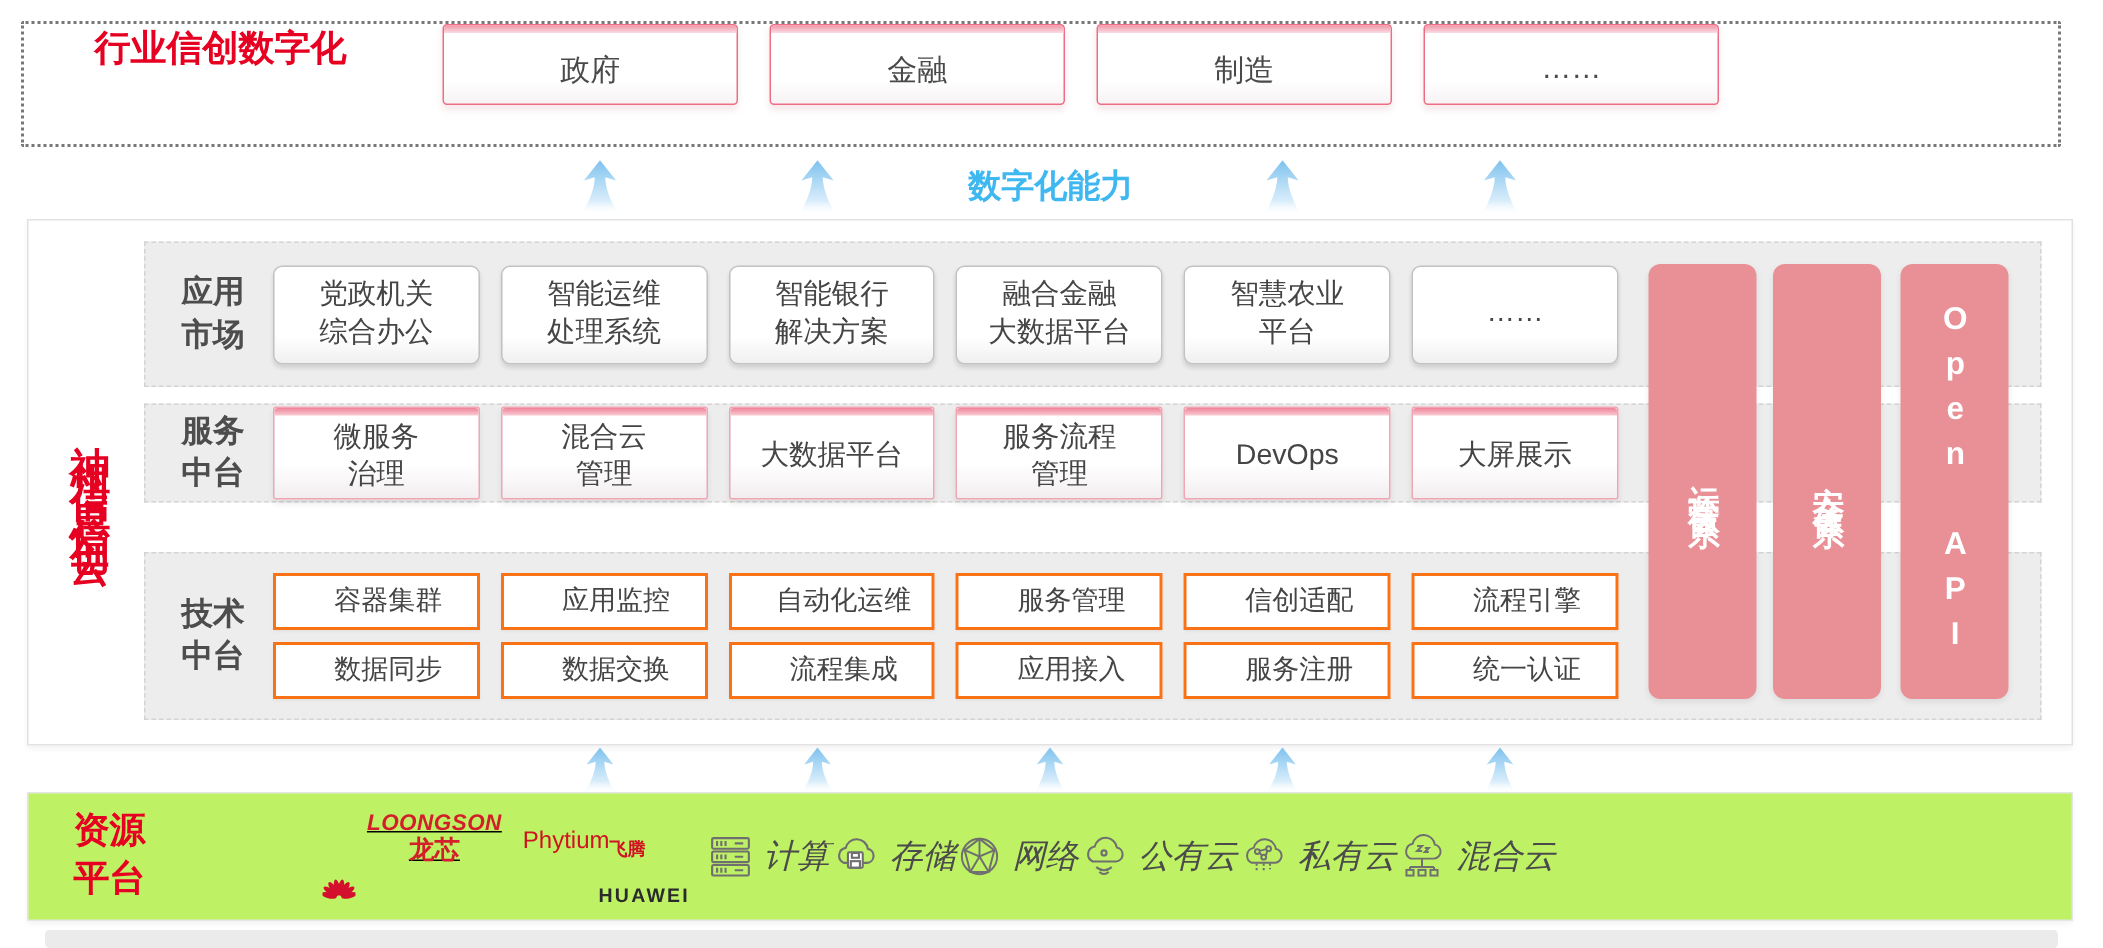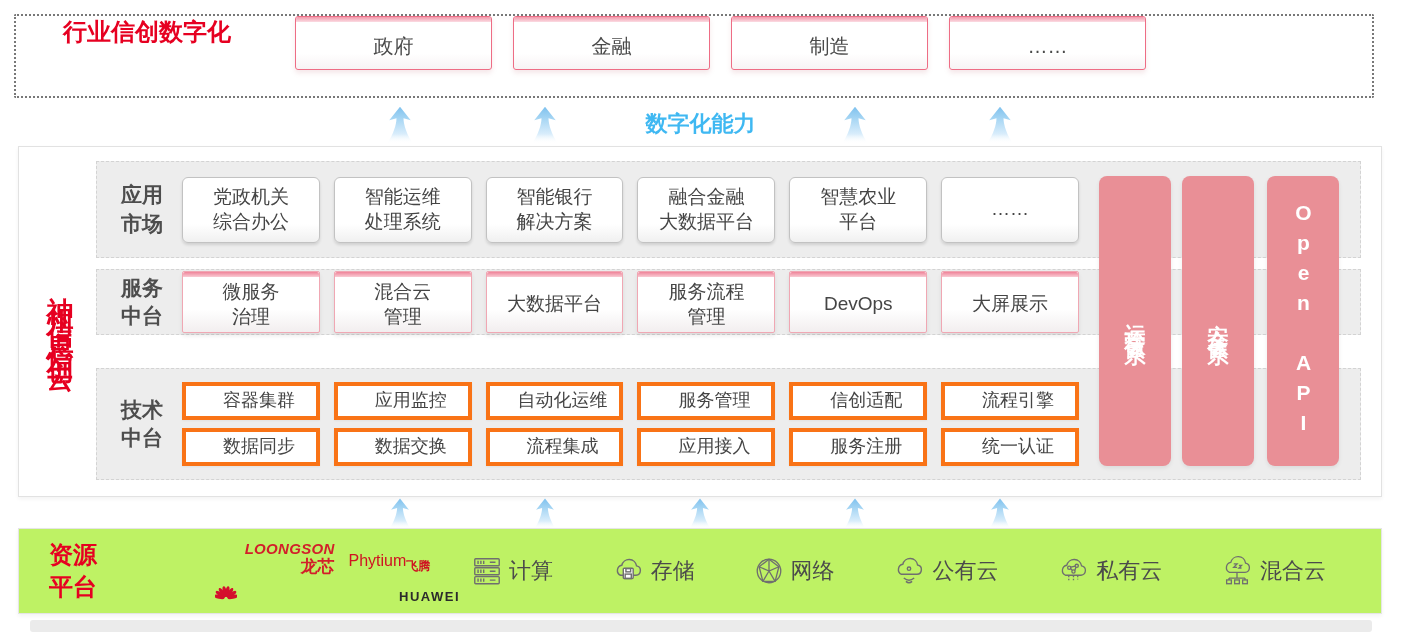--- a/index.html
+++ b/index.html
@@ -40,43 +40,43 @@
   .band-boxes-col{margin-left:12px;width:897px;display:flex;flex-direction:column;gap:8px;}
   .band-boxes-col .band-boxes{margin-left:0;width:100%;}
   .box{flex:1;display:flex;align-items:center;justify-content:center;text-align:center;
     white-space:pre-line;color:#454545;box-sizing:border-box;line-height:1.3;}
   .app-box{height:66px;font-size:19px;border:1px solid #c2c2c2;border-radius:6px;
     background:linear-gradient(180deg,#ffffff 72%,#f0f0f0 100%);box-shadow:0 2px 3px rgba(0,0,0,.12);}
   .svc-box{position:relative;height:62px;font-size:19px;border:1px solid #f0a7b3;border-radius:2px;
     background:linear-gradient(180deg,#ffffff 62%,#f2eeef 100%);box-shadow:0 3px 4px rgba(0,0,0,.08);padding-top:5px;}
   .svc-box::before{content:"";position:absolute;top:0;left:0;right:0;height:5px;
     background:linear-gradient(180deg,#ef8399,#f9ccd4);border-radius:2px 2px 0 0;}
-  .tech-box{height:38px;font-size:18px;border:4px solid #f97316;background:#fff;
+  .tech-box{height:38px;font-size:18px;border:2px solid #f97316;background:#fff;
     box-shadow:0 1px 2px rgba(0,0,0,.05);padding-left:16px;}
   .side-bar{position:absolute;top:29px;width:72px;height:290px;background:#e98f96;border-radius:8px;
     display:flex;align-items:center;justify-content:center;writing-mode:vertical-rl;text-orientation:upright;
     color:#fff;font-size:21px;font-weight:bold;letter-spacing:7px;box-shadow:0 2px 4px rgba(0,0,0,.08);}
 
   
   .resource-box{position:absolute;left:18px;top:528px;width:1364px;height:86px;box-sizing:border-box;
     border:1px solid #e5e5e5;background:#bef264;box-shadow:0 2px 4px rgba(0,0,0,.05);}
   .res-title{position:absolute;left:30px;top:50%;transform:translateY(-50%);
     font-size:24px;font-weight:bold;color:#e60021;white-space:pre-line;line-height:1.35;}
   .vendors{position:absolute;left:196px;top:11px;width:245px;}
   .vendor-row1{display:flex;align-items:flex-start;gap:14px;justify-content:center;}
-  .loongson-block{text-align:right;}
+  .loongson-block{text-align:center;text-decoration:underline;}
   .loongson{color:#d21f2a;font-weight:bold;font-style:italic;font-size:15px;letter-spacing:.3px;}
   .loongson-cn{color:#d21f2a;font-weight:bold;font-size:17px;margin-top:-2px;}
   .phytium-block{display:flex;align-items:center;margin-top:6px;}
   .phytium{color:#cf1322;font-size:16px;}
   .phytium-cn{color:#cf1322;font-weight:bold;font-size:12px;margin-top:12px;}
   .vendor-row2{display:flex;align-items:center;justify-content:space-between;gap:5px;margin-top:7px;}
   .huawei-text{color:#2b2b2b;font-weight:bold;font-size:13px;letter-spacing:1.5px;}
   .res-items{position:absolute;left:452px;right:55px;top:0;bottom:0;
-    display:flex;align-items:center;justify-content:space-between;}
+    display:flex;align-items:center;font-style:italic;}
   .res-item{display:flex;align-items:center;gap:6px;}
   .res-item span{font-size:22px;color:#4b4b4b;}
   .res-icon{flex:0 0 auto;}
 
   .bottom-strip{position:absolute;left:30px;top:620px;width:1342px;height:12px;
     background:#ebebeb;border-radius:3px;}
 </style>
 </head>
 <body>
 

